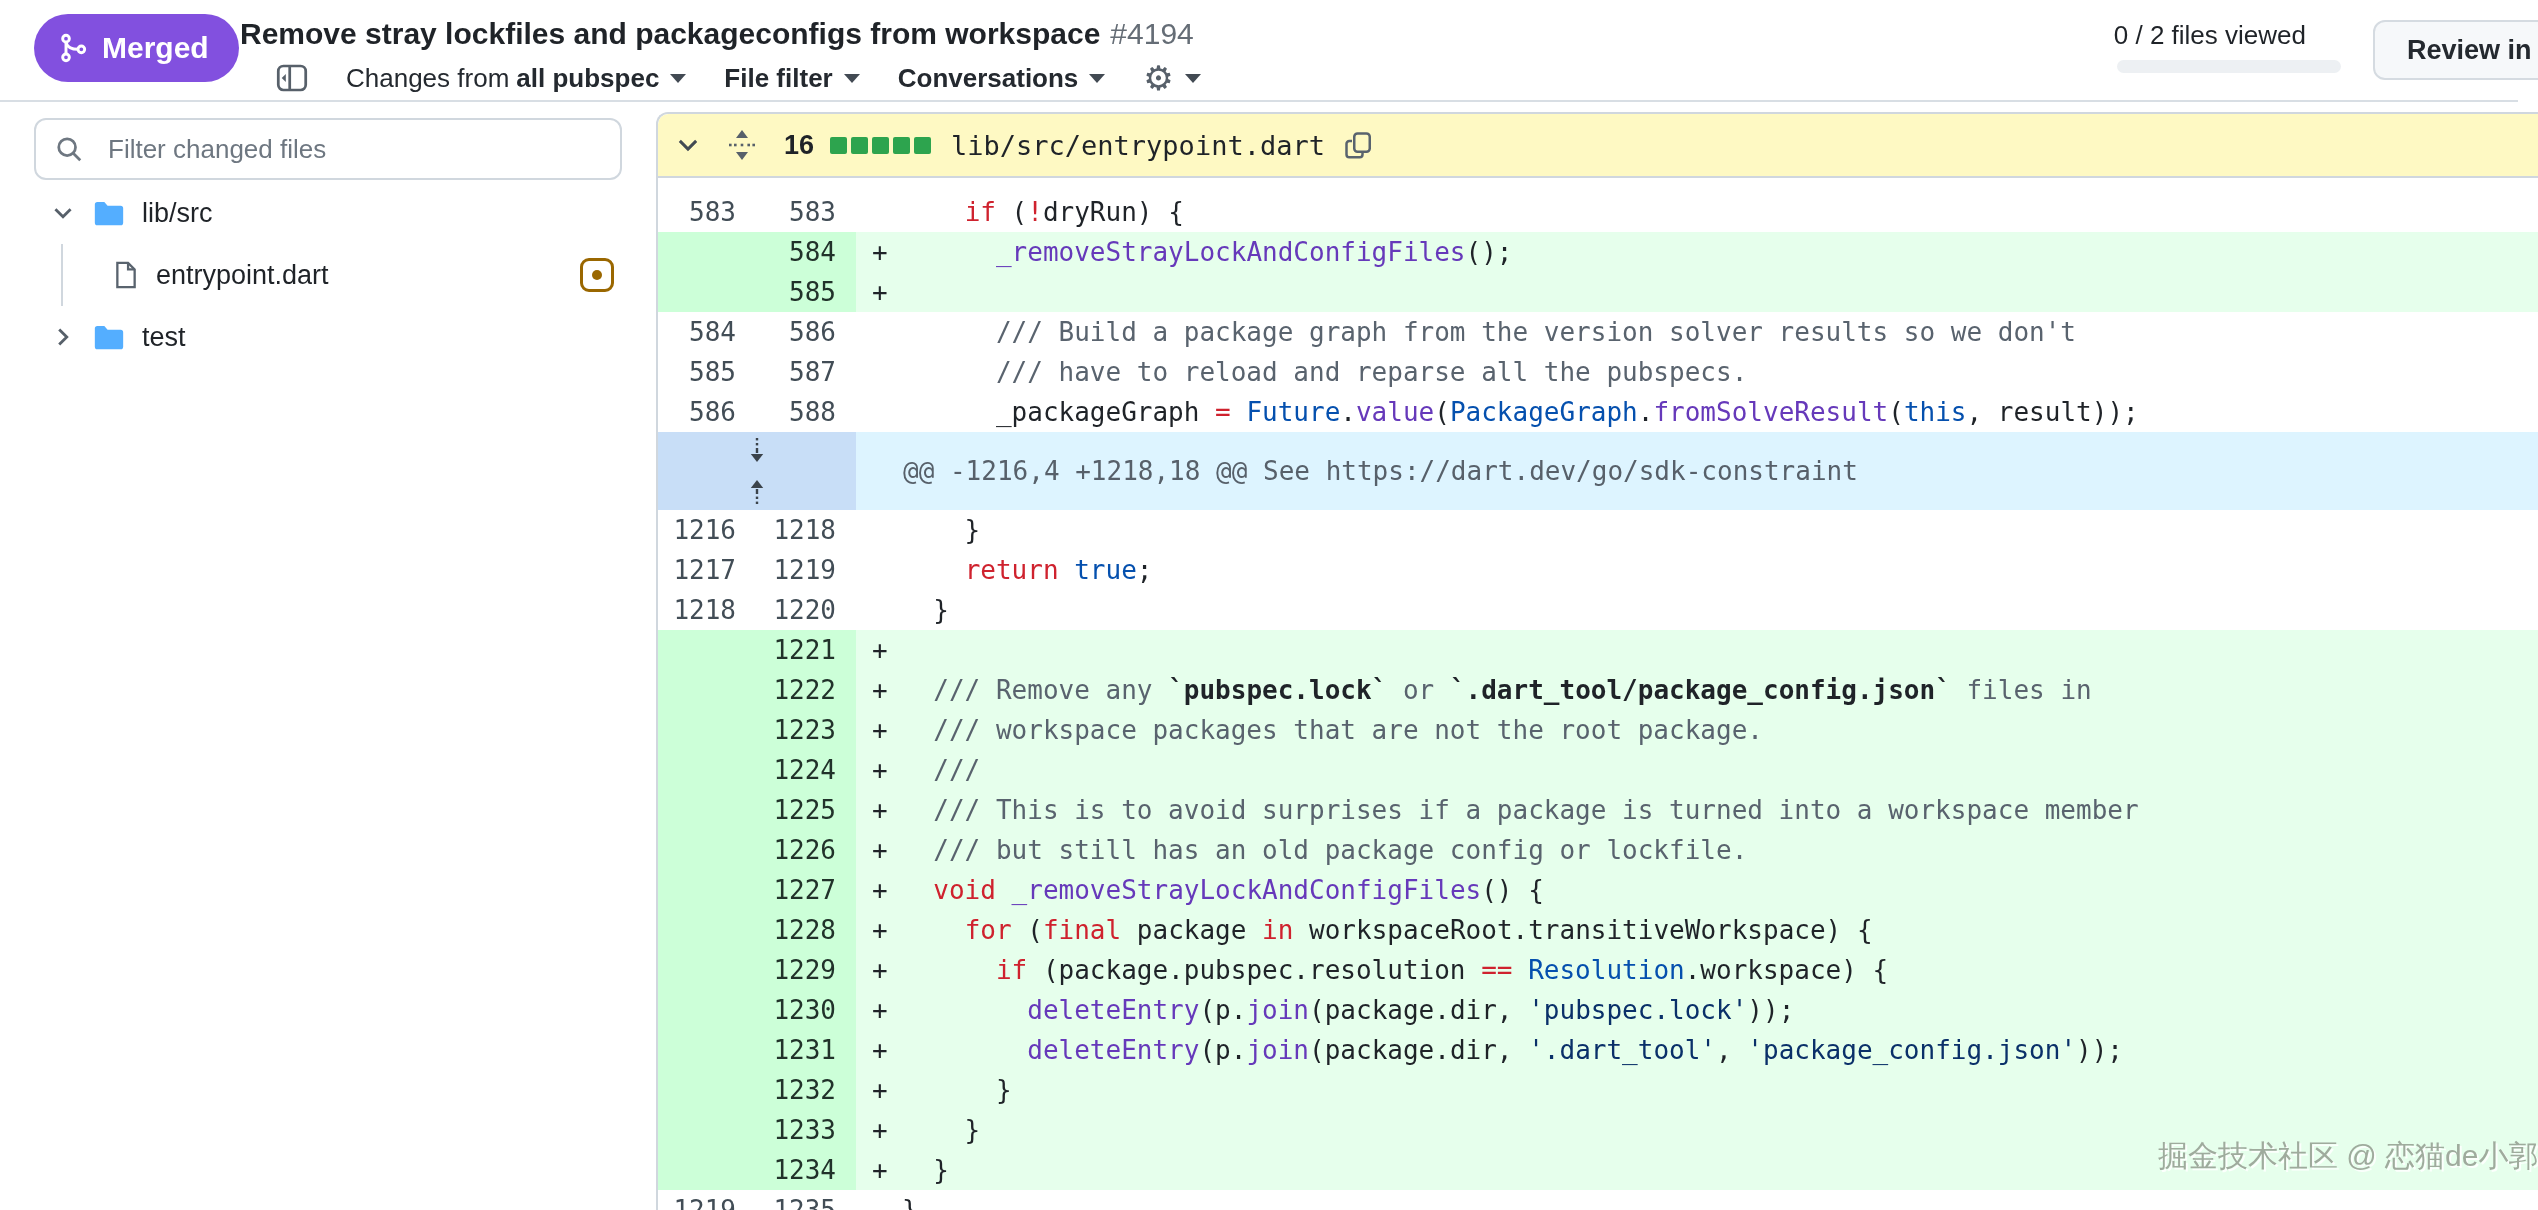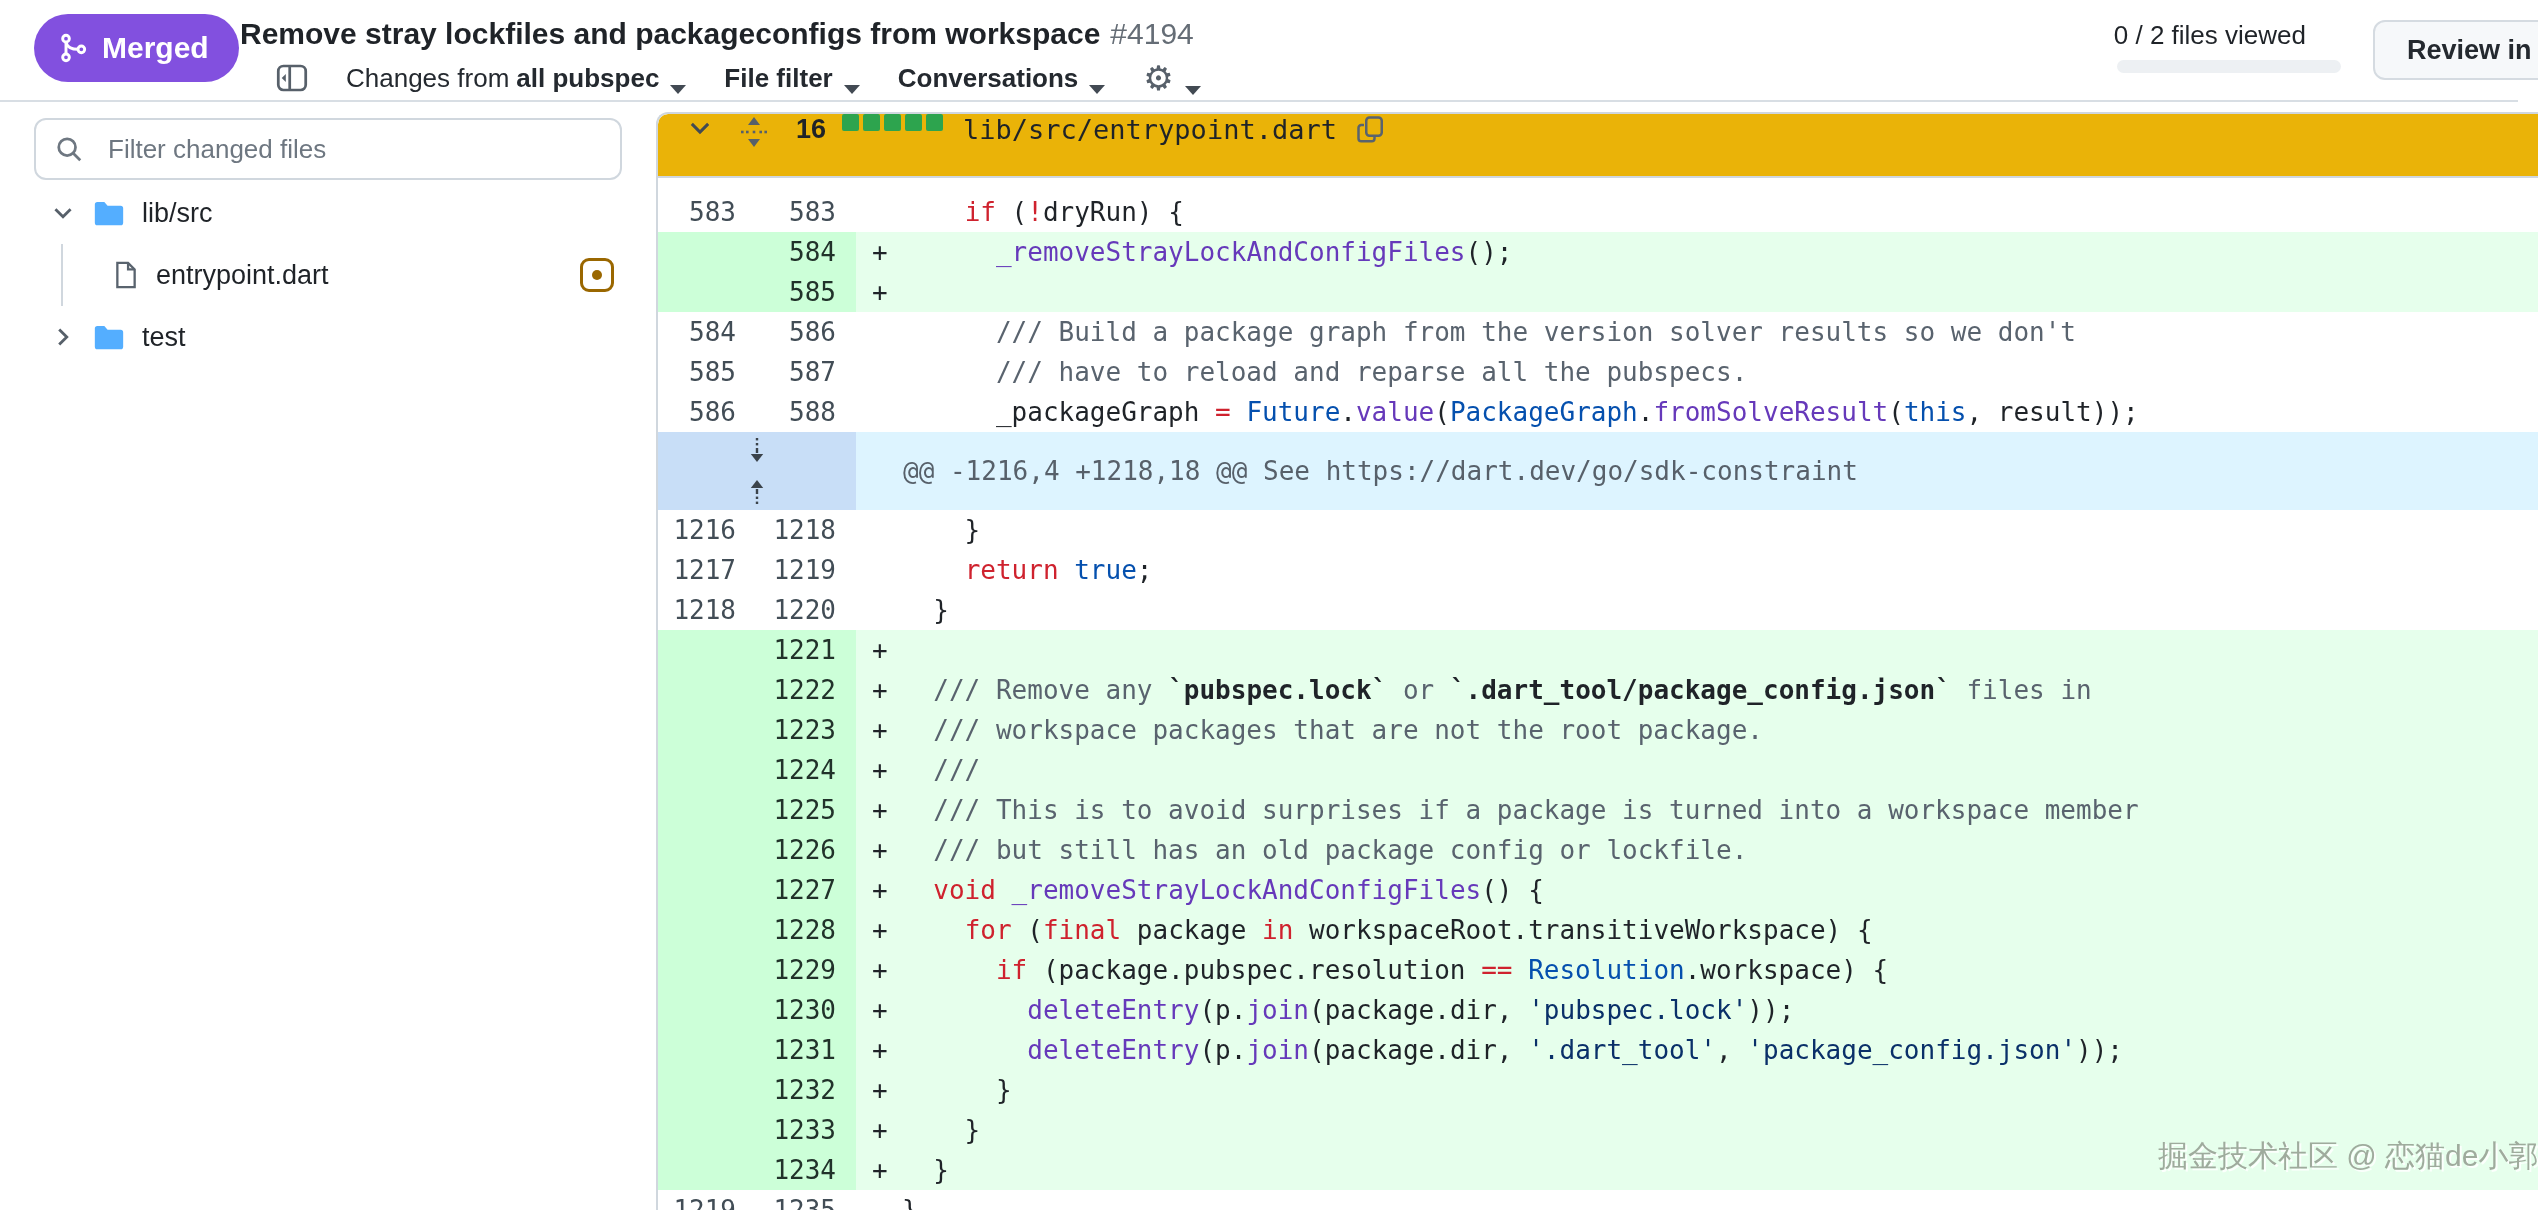--- a/index.html
+++ b/index.html
@@ -9,21 +9,21 @@
   
   .header { position:absolute; left:0; top:0; width:2518px; height:102px; background:#fff;
             border-bottom:2px solid #d8dee4; z-index:5; }
   .badge { position:absolute; left:34px; top:14px; height:68px; border-radius:34px;
            background:#8250df; color:#fff; display:flex; align-items:center; gap:12px;
            padding:0 30px 0 24px; font-size:30px; font-weight:700; }
   .pr-title { position:absolute; left:240px; top:17px; font-size:30px; font-weight:700; color:#1f2328; white-space:nowrap; }
   .pr-title .num { color:#656d76; font-weight:400; margin-left:10px; }
   .toolbar { position:absolute; left:276px; top:56px; height:44px; display:flex; align-items:center;
              gap:38px; font-size:26px; color:#24292f; }
-  .tb-item { display:flex; align-items:flex-end; cursor:pointer; white-space:nowrap; }
+  .tb-item { display:flex; align-items:center; cursor:pointer; white-space:nowrap; }
   .tb-item b { font-weight:700; margin-left:7px; }
   .caret { width:0; height:0; border-left:8px solid transparent; border-right:8px solid transparent;
            border-top:9px solid #424a53; display:inline-block; margin-left:11px; }
   .gear { font-size:34px; color:#57606a; line-height:1; }
   .files-viewed { position:absolute; right:212px; top:20px; font-size:26px; color:#1f2328; }
   .progress { position:absolute; left:2117px; top:60px; width:224px; height:13px; border-radius:7px; background:#edf0f3; }
   .review-btn { position:absolute; left:2373px; top:20px; height:60px; width:420px;
                 background:#f6f8fa; border:2px solid #d5dbe1; border-radius:12px;
                 font-size:27px; font-weight:700; color:#24292f; display:flex; align-items:center;
                 padding-left:32px; white-space:nowrap; overflow:hidden; }
@@ -45,22 +45,22 @@
   .trow.file .flabel { left:156px; }
   .mod-badge { position:absolute; left:580px; width:34px; height:34px; border:3px solid #9a6700;
                border-radius:9px; }
   .mod-badge::after { content:""; position:absolute; left:50%; top:50%; width:10px; height:10px;
                       margin:-5px 0 0 -5px; border-radius:50%; background:#9a6700; }
 
   
   .diff-panel { position:absolute; left:656px; top:112px; right:0; bottom:0;
                 border-left:2px solid #d0d7de; border-top:2px solid #d0d7de;
                 border-top-left-radius:12px; background:#fff; overflow:hidden; }
-  .file-header { height:64px; background:#eab308; border-bottom:2px solid #d0d7de;
-                 border-top-left-radius:10px; display:flex; align-items:flex-start; padding-left:28px; }
+  .file-header { height:64px; background:#fef9c3; border-bottom:2px solid #d0d7de;
+                 border-top-left-radius:10px; display:flex; align-items:center; padding-left:16px; }
   .fh-chev { display:flex; margin-right:22px; cursor:pointer; }
   .fh-move { display:flex; margin-right:24px; cursor:pointer; }
   .fh-count { font-size:27px; font-weight:700; color:#1f2328; margin-right:16px; }
   .diffstat { display:flex; gap:4px; margin-right:20px; }
   .diffstat i { width:17px; height:17px; background:#2da44e; border-radius:2px; }
   .fh-path { font-family:"DejaVu Sans Mono",monospace; font-size:27px; color:#1f2328; margin-right:18px; white-space:nowrap; }
   .fh-copy { display:flex; cursor:pointer; }
 
   .diff-body { background:#fff; }
   .spacer { height:14px; }

